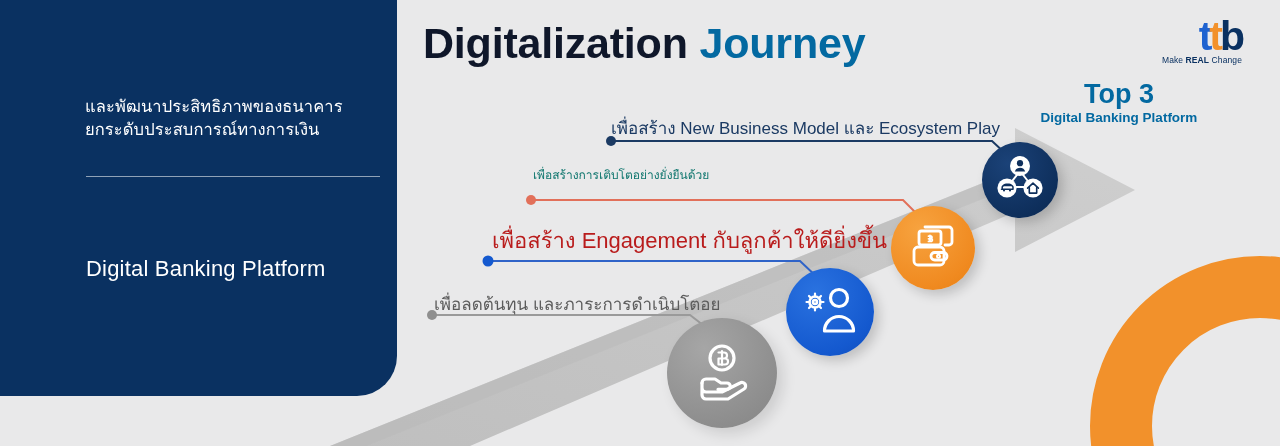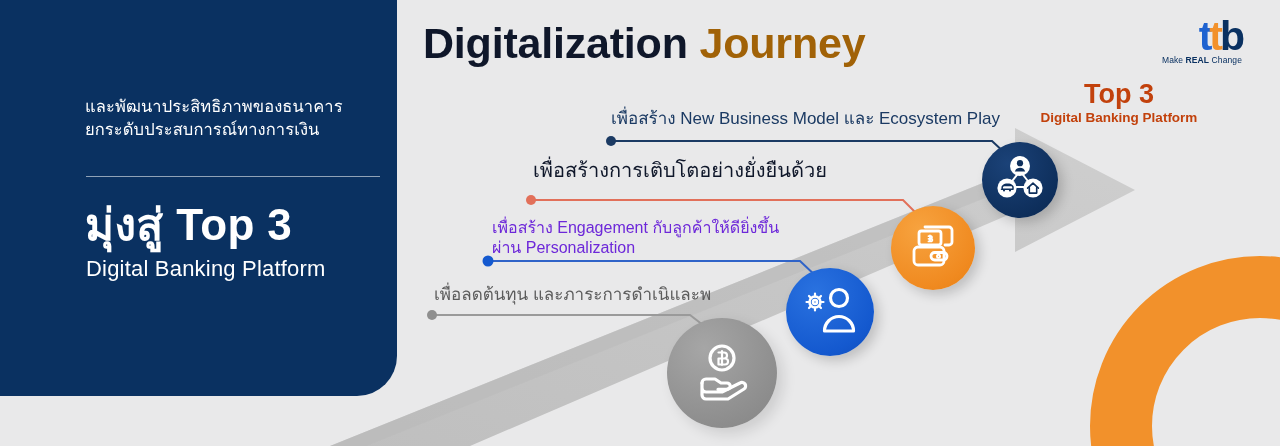--- a/index.html
+++ b/index.html
@@ -77,21 +77,21 @@
   .main-title {
     position: absolute;
     left: 423px; top: 19px;
     font-size: 43px;
     font-weight: 700;
     letter-spacing: -.2px;
     white-space: nowrap;
     z-index: 8;
   }
   .mt-blue { color: #0f172a; }
-  .mt-orange { color: #a16207; text-align: right; }
+  .mt-orange { color: #0369a1; text-align: right; }
 
   
   .logo {
     position: absolute;
     right: 38px; top: 17px;
     z-index: 9;
     text-align: center;
     line-height: 1;
   }
   .logo-mark {
@@ -111,38 +111,39 @@
     letter-spacing: .1px;
   }
   .logo-tag b { color: #0a3161; font-weight: 700; }
 
   
   .top3 {
     position: absolute;
     left: 1021px; top: 80px;
     width: 196px;
     text-align: center;
-    color: #c2410c;
+    color: #0369a1;
     z-index: 8;
   }
   .top3-big { font-size: 27px; font-weight: 700; line-height: 1.05; }
   .top3-small { font-size: 13.5px; font-weight: 700; margin-top: 2px; }
 
   
   .ms-text {
     position: absolute;
     z-index: 8;
     line-height: 1.22;
     white-space: nowrap;
+    margin-top: 10px;
   }
   .ms-text .l2 { display: block; }
 
   .ms1 { left: 434px; top: 285px; font-size: 17px; color: #5c5c5c; }
-  .ms2 { left: 492px; top: 218px; font-size: 16px; color: #6d28d9; }
-  .ms3 { left: 533px; top: 158px; font-size: 20px; color: #0f172a; }
+  .ms2 { left: 492px; top: 218px; font-size: 22px; color: #b91c1c; }
+  .ms3 { left: 533px; top: 158px; font-size: 12px; color: #0f766e; }
   .ms4 { left: 611px; top: 109px; font-size: 17px; color: #1b3a63; }
 
   
   .connectors { position: absolute; inset: 0; z-index: 7; }
 
   
   .node {
     position: absolute;
     border-radius: 50%;
     z-index: 9;
@@ -274,26 +275,25 @@
         <circle cx="39" cy="35" r="9.6" fill="#ffffff"></circle>
         <g fill="none" stroke="#0e2f5c" stroke-width="1.6" stroke-linecap="round" stroke-linejoin="round">
           <path d="M33.6 35.2 L39 30.2 L44.4 35.2"></path>
           <path d="M35.3 34.5 v5.6 h7.4 v-5.6"></path>
         </g>
       </svg>
     </span>
   </div>
 
   <div class="ms-text ms1">
-    <span>เพื่อลดต้นทุน และภาระการดำเนิและพ</span>
+    <span>เพื่อลดต้นทุน และภาระการดำเนิบโตอย</span>
   </div>
 
   <div class="ms-text ms2">
     <span>เพื่อสร้าง Engagement กับลูกค้าให้ดียิ่งขึ้น</span>
-    <span class="l2">ผ่าน Personalization</span>
   </div>
 
   <div class="ms-text ms3">
     <span>เพื่อสร้างการเติบโตอย่างยั่งยืนด้วย</span>
   </div>
 
   <div class="ms-text ms4">
     <span>เพื่อสร้าง New Business Model และ Ecosystem Play</span>
   </div>
 
@@ -315,17 +315,16 @@
       <span>Make </span><b>REAL</b><span> Change</span>
     </div>
   </div>
 
   <div class="left-panel">
     <div class="lp-lead">
       <div>และพัฒนาประสิทธิภาพของธนาคาร</div>
       <div>ยกระดับประสบการณ์ทางการเงิน</div>
     </div>
     <div class="lp-rule"></div>
-    <div class="lp-head">มุ่งสู่ Top 3</div>
     <div class="lp-sub">Digital Banking Platform</div>
   </div>
 
 </div>
 
 </body></html>

